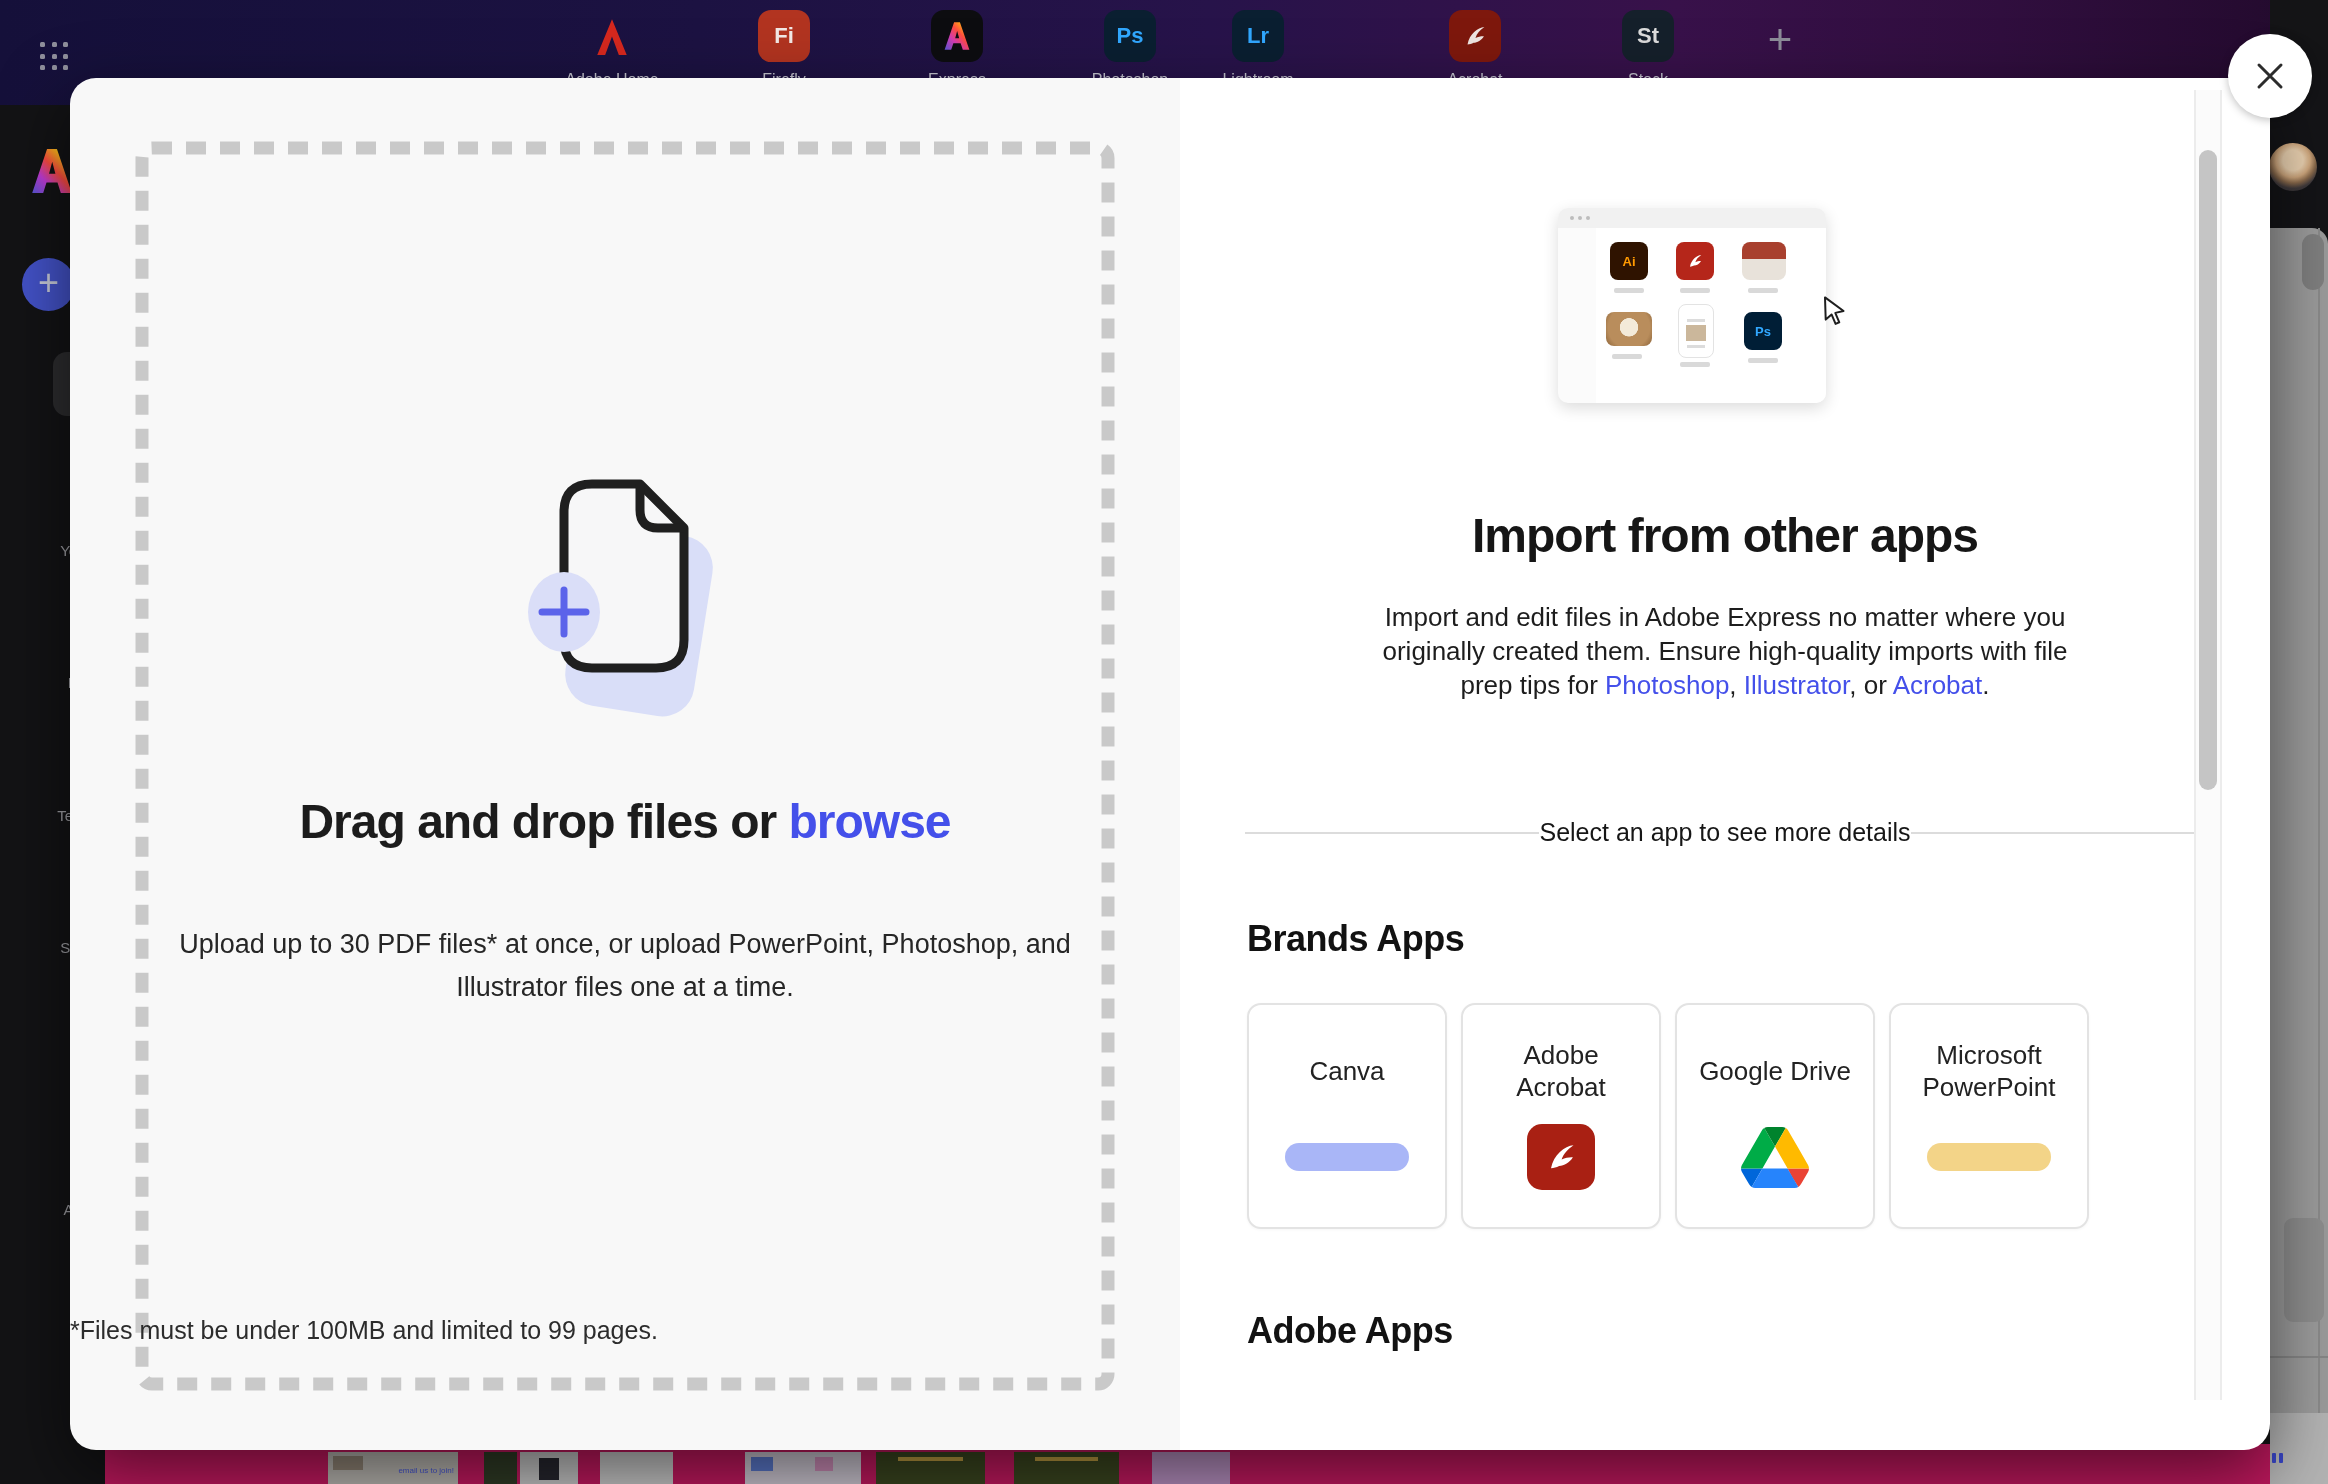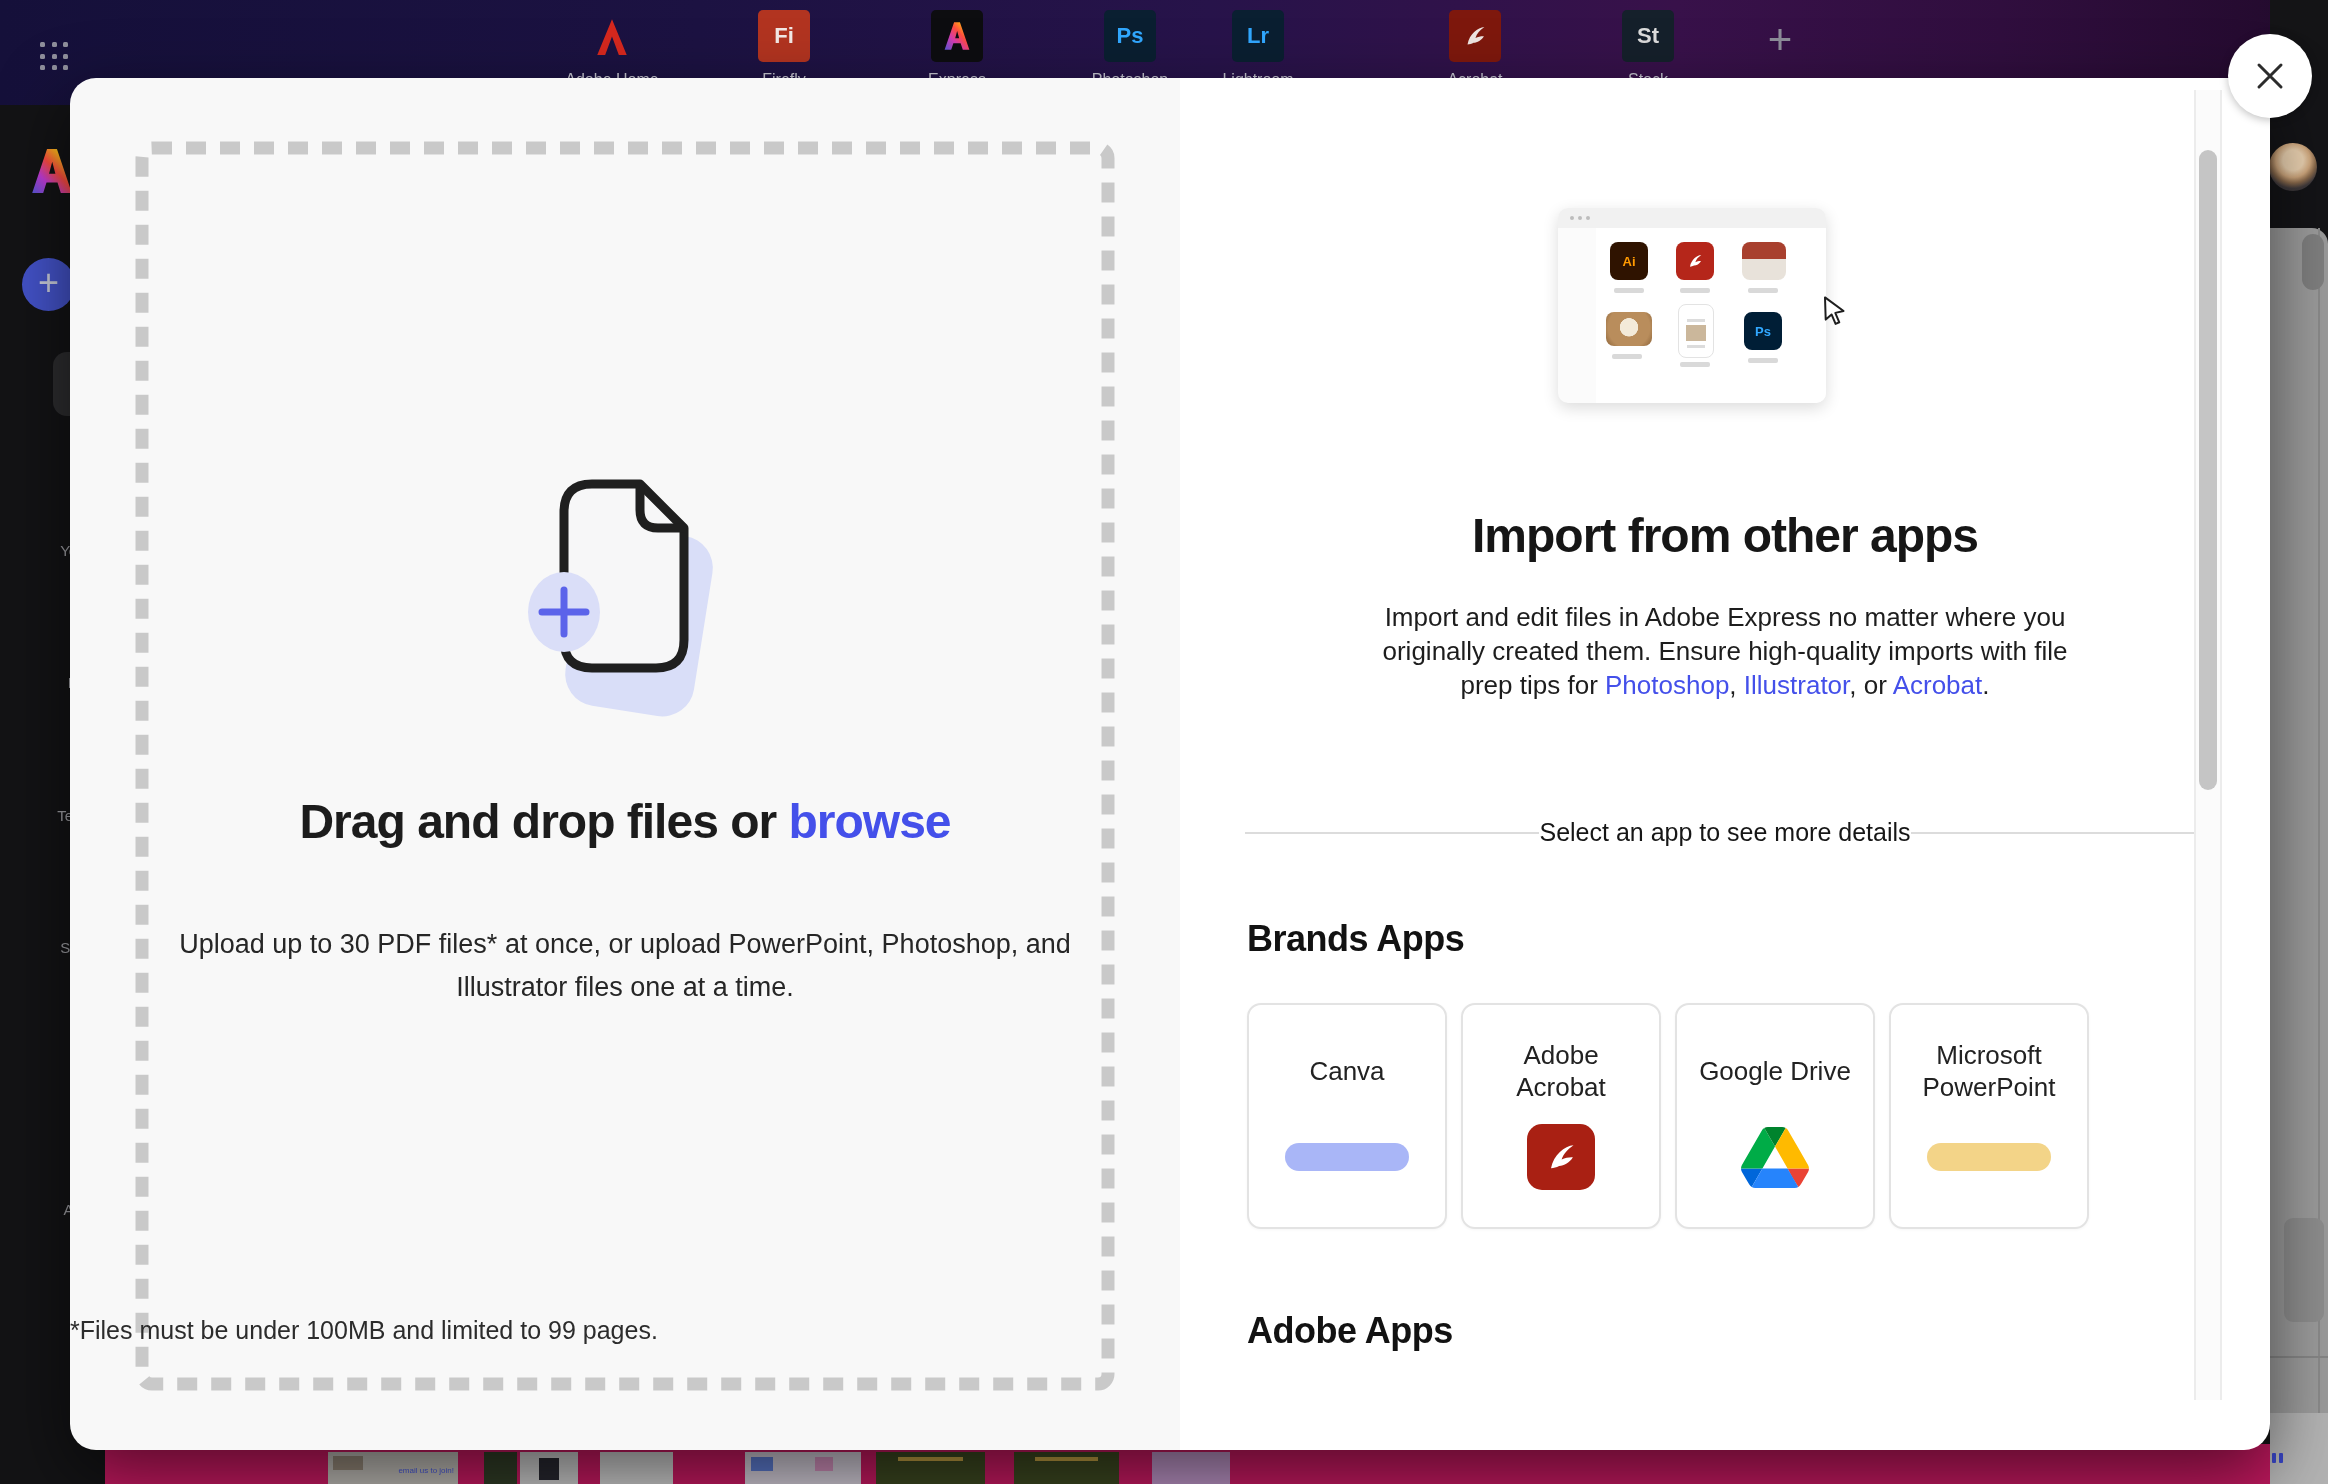--- a/index.html
+++ b/index.html
@@ -5,21 +5,21 @@
   html,body{margin:0;padding:0;background:#0c0c10;}
   #app{position:relative;width:2328px;height:1484px;overflow:hidden;
        font-family:"Liberation Sans","DejaVu Sans",sans-serif;background:#141416;}
   
   .topbar{position:absolute;left:0;top:0;width:2328px;height:105px;
     background:linear-gradient(90deg,#15103a 0%,#1c1242 30%,#27134a 52%,#38114a 72%,#300e3e 86%,#220a2c 100%);}
   .waffle{position:absolute;left:40px;top:42px;width:30px;height:30px;display:grid;
     grid-template-columns:repeat(3,1fr);grid-template-rows:repeat(3,1fr);gap:5px;cursor:pointer;}
   .waffle span{width:5px;height:5px;border-radius:1.5px;background:#8f8f9b;}
   .tb-app{position:absolute;top:10px;width:120px;text-align:center;cursor:pointer;}
-  .tile{width:52px;height:52px;border-radius:5px;margin:0 auto;display:flex;align-items:center;justify-content:center;
+  .tile{width:52px;height:52px;border-radius:13px;margin:0 auto;display:flex;align-items:center;justify-content:center;
     font-weight:700;font-size:22px;}
   .tile-plain{background:transparent;}
   .tile-firefly{background:#b23420;color:#f3e9e6;}
   .tile-express{background:#0d0d10;}
   .tile-ps,.tile-lr{background:#0a1f31;color:#31a8ff;}
   .tile-acrobat{background:#7e180d;}
   .tile-stock{background:#15202b;color:#dcdcdc;}
   .tb-label{margin-top:9px;font-size:16px;color:#c6c6d0;}
   .tb-plus{position:absolute;left:1758px;top:18px;width:44px;height:44px;color:#8d8d99;
     font-size:42px;font-weight:300;text-align:center;line-height:44px;cursor:pointer;}

